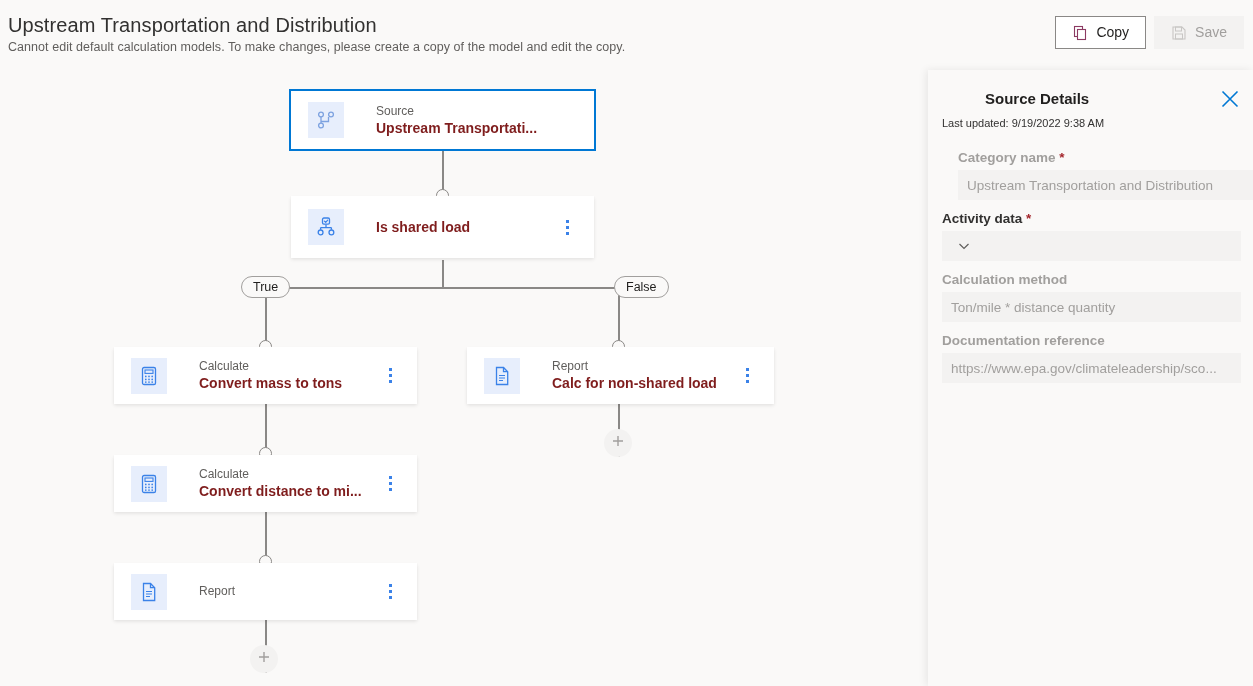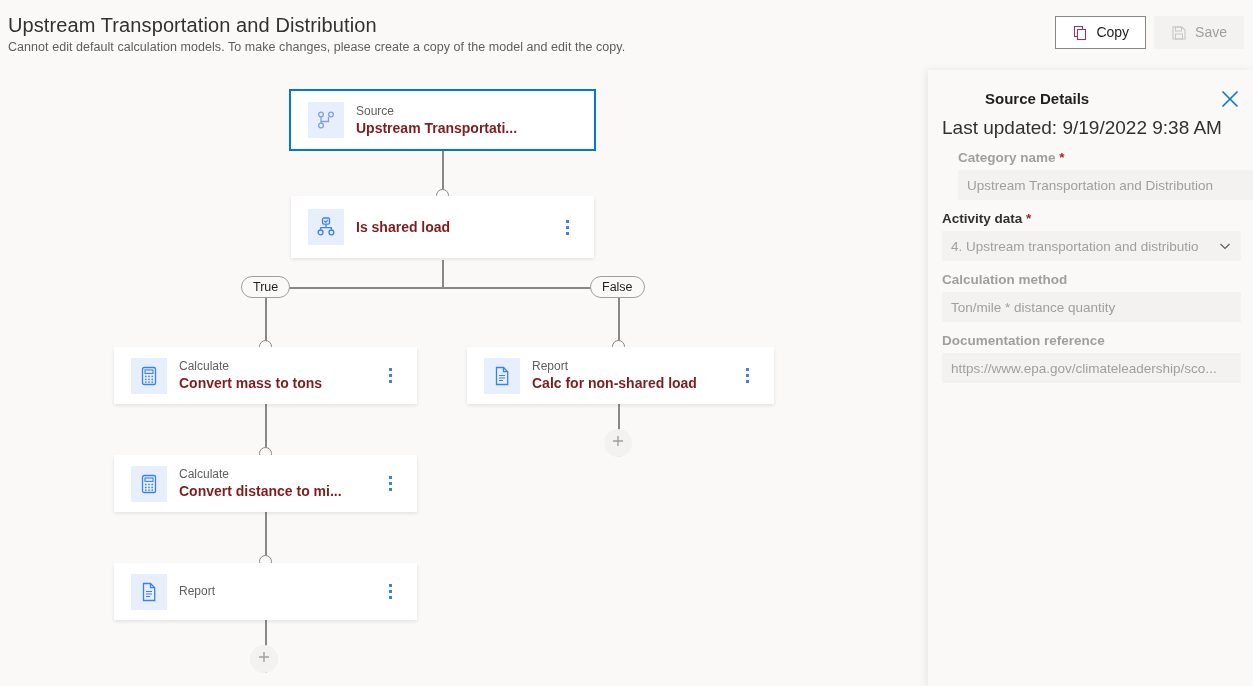--- a/index.html
+++ b/index.html
@@ -39,21 +39,21 @@
   .node {
     position: absolute; background: #ffffff; border: 1px solid #ffffff;
     box-shadow: 0 1.6px 3.6px rgba(0,0,0,.10), 0 0.3px 0.9px rgba(0,0,0,.08);
     display: flex; align-items: center;
   }
   .node.selected { border: 2px solid #0078d4; box-shadow: none; }
   .node-icon {
     width: 36px; height: 36px; flex: 0 0 36px; background: #e7eefc;
     display: flex; align-items: center; justify-content: center;
   }
-  .node-text { flex: 1 1 auto; padding-left: 12px; min-width: 0; }
+  .node-text { flex: 1 1 auto; padding-left: 32px; min-width: 0; }
   .node-kind { font-size: 12px; color: #605e5c; line-height: 15px; }
   .node-name {
     font-size: 14px; font-weight: 700; color: #7f1d1d; line-height: 18px;
     white-space: nowrap; overflow: hidden; text-overflow: ellipsis;
   }
   .node-name.solo { font-size: 14px; }
   .kebab {
     width: 28px; flex: 0 0 28px; height: 100%; display: flex; flex-direction: column;
     align-items: center; justify-content: center; gap: 3px; cursor: pointer;
   }
@@ -78,21 +78,21 @@
     cursor: pointer;
   }
 
   
   .panel {
     position: absolute; left: 928px; top: 70px; width: 325px; height: 616px;
     background: #faf9f8; box-shadow: -2px 0 8px rgba(0,0,0,.08);
   }
   .panel-title { position: absolute; left: 14px; top: 20px; font-size: 15px; font-weight: 700; color: #201f1e; margin-left: 43px; }
   .panel-close { position: absolute; right: 12px; top: 18px; width: 22px; height: 22px; cursor: pointer; }
-  .panel-updated { position: absolute; left: 14px; top: 47px; font-size: 19px; color: #323130; }
+  .panel-updated { position: absolute; left: 14px; top: 47px; font-size: 11px; color: #323130; }
   .field { position: absolute; left: 14px; width: 299px; }
   .field-label { font-size: 13.5px; font-weight: 600; color: #a19f9d; margin-bottom: 5px; }
   .field-label.req { color: #323130; }
   .req-star { color: #a4262c; font-weight: 700; }
   .field-box {
     height: 30px; background: #f3f2f1; display: flex; align-items: center;
     padding: 0 9px; font-size: 13.5px; color: #a19f9d; white-space: nowrap; overflow: hidden;
   }
   .field-box .val { flex: 1 1 auto; overflow: hidden; text-overflow: clip; }
   .chev { flex: 0 0 14px; margin-left: 6px; display: flex; align-items: center; }
@@ -142,21 +142,21 @@
     <div class="edge v" style="left:265px; top:556px; height:53px;"></div>
     <div class="edge v" style="left:618px; top:340px; height:53px;"></div>
 
     <div class="port" style="left:436px; top:125px;"></div>
     <div class="port" style="left:259px; top:276px;"></div>
     <div class="port" style="left:612px; top:276px;"></div>
     <div class="port" style="left:259px; top:383px;"></div>
     <div class="port" style="left:259px; top:491px;"></div>
 
     <div class="pill" style="left:241px; top:212px;">True</div>
-    <div class="pill" style="left:590px; top:212px;">False</div>
+    <div class="pill" style="left:614px; top:212px;">False</div>
 
     <div class="node selected" style="left:289px; top:25px; width:307px; height:62px;">
       <div class="node-icon" style="margin-left:17px;">
         <svg width="22" height="22" viewBox="0 0 22 22" fill="none">
           <circle cx="6" cy="5.5" r="2.4" stroke="#7da2e0" stroke-width="1.3"></circle>
           <circle cx="6" cy="16.5" r="2.4" stroke="#7da2e0" stroke-width="1.3"></circle>
           <circle cx="16" cy="5.5" r="2.4" stroke="#7da2e0" stroke-width="1.3"></circle>
           <path d="M6 8v6M6 12.5h7.5V8" stroke="#7da2e0" stroke-width="1.3"></path>
         </svg>
       </div>
@@ -310,21 +310,20 @@
       <div class="field-box">
         <span class="val">Upstream Transportation and Distribution</span>
       </div>
     </div>
 
     <div class="field" style="top:141px;">
       <div class="field-label req">
         <span>Activity data</span><span class="req-star"> *</span>
       </div>
       <div class="field-box">
-        <span class="val">4. Upstream transportation and distributio</span>
         <span class="chev">
           <svg width="14" height="14" viewBox="0 0 14 14">
               <path d="M2.5 5l4.5 4.5L11.5 5" stroke="#605e5c" stroke-width="1.2" fill="none"></path>
             </svg>
         </span>
       </div>
     </div>
 
     <div class="field" style="top:263px;">
       <div class="field-label">Documentation reference</div>

